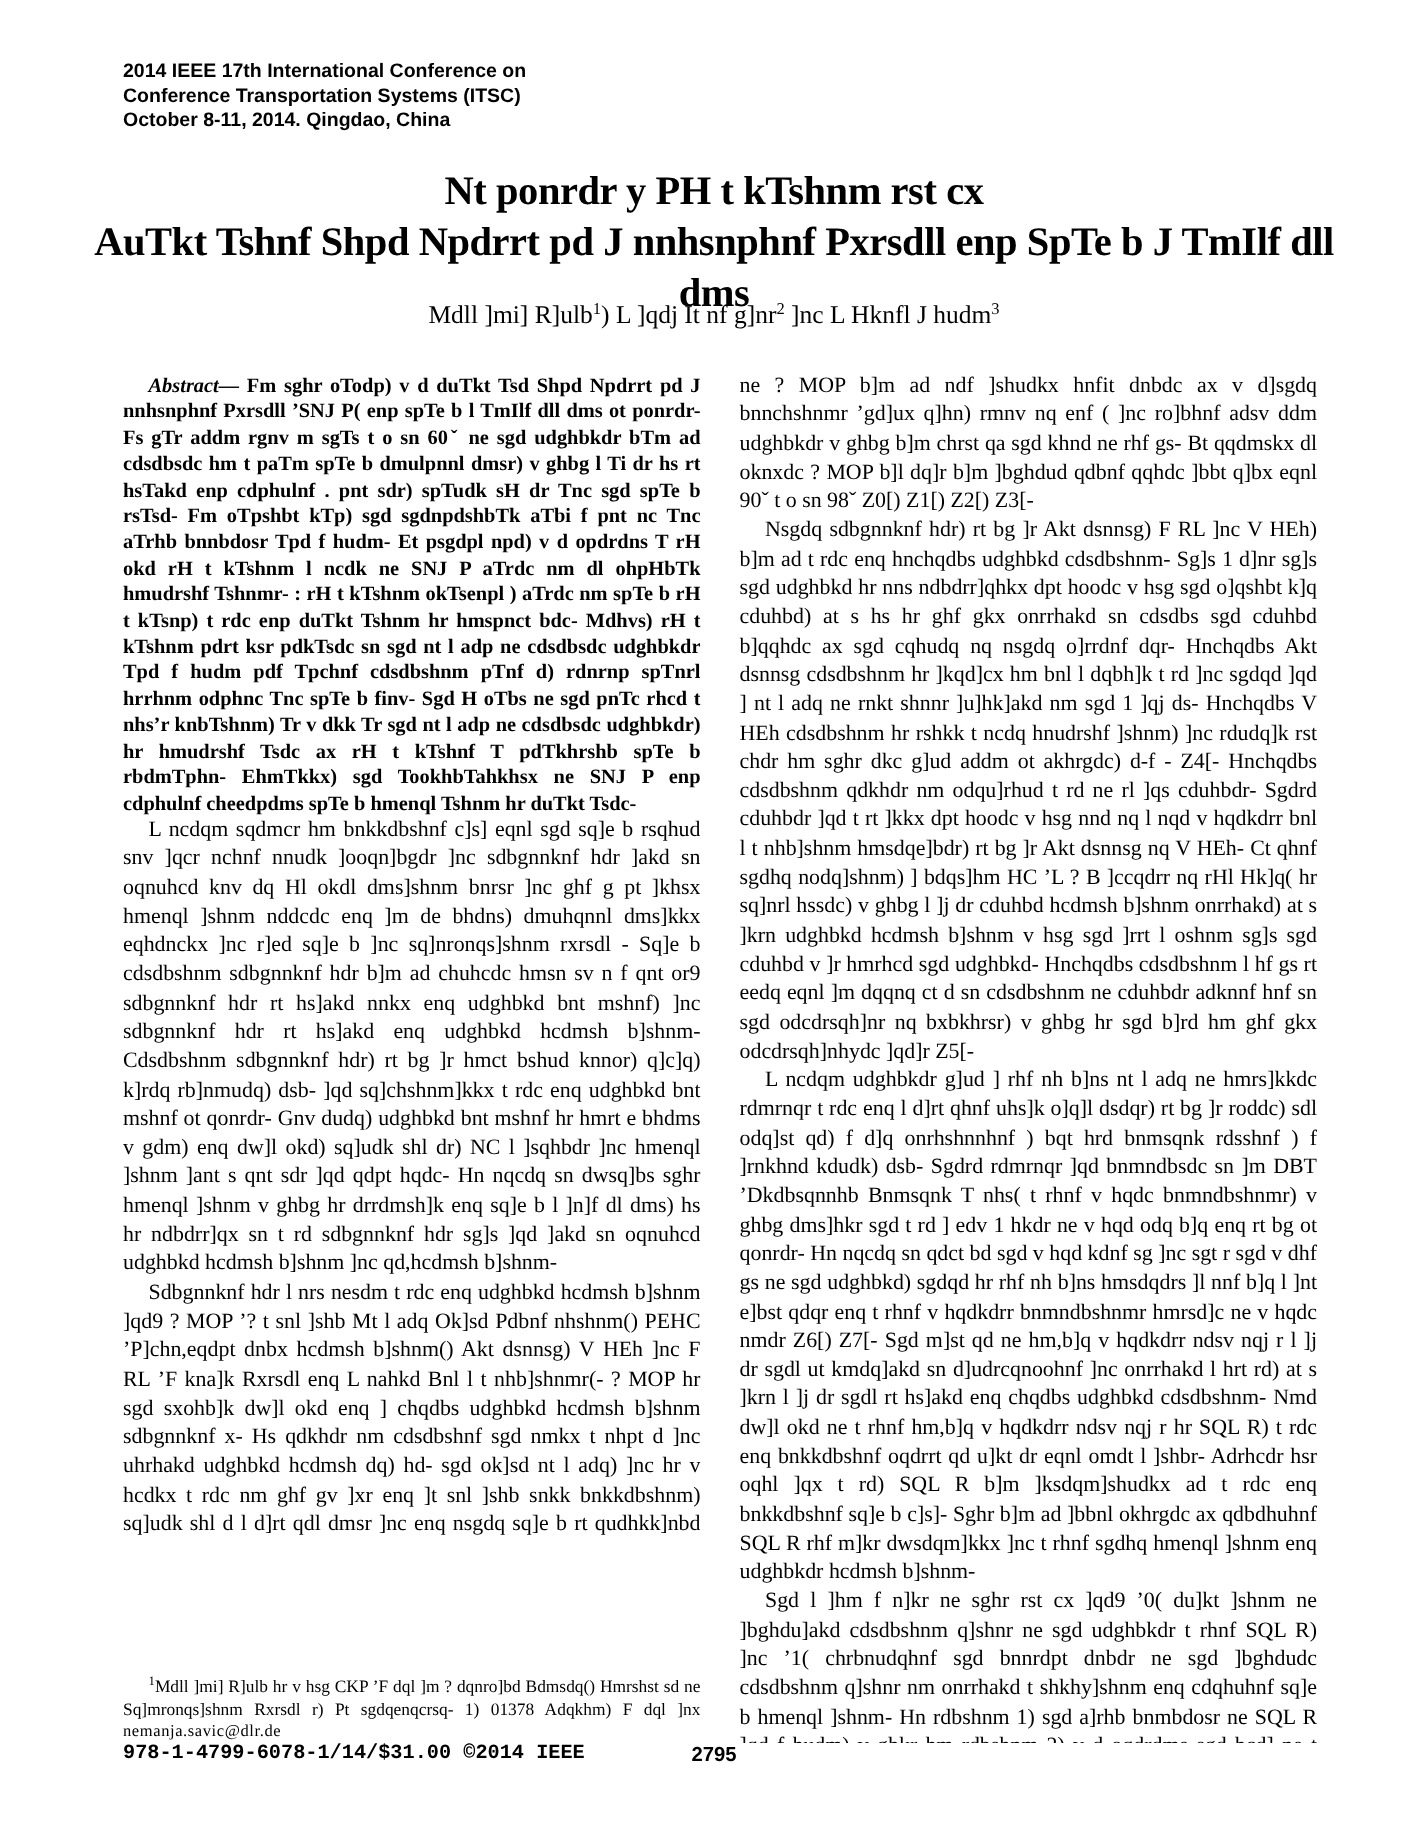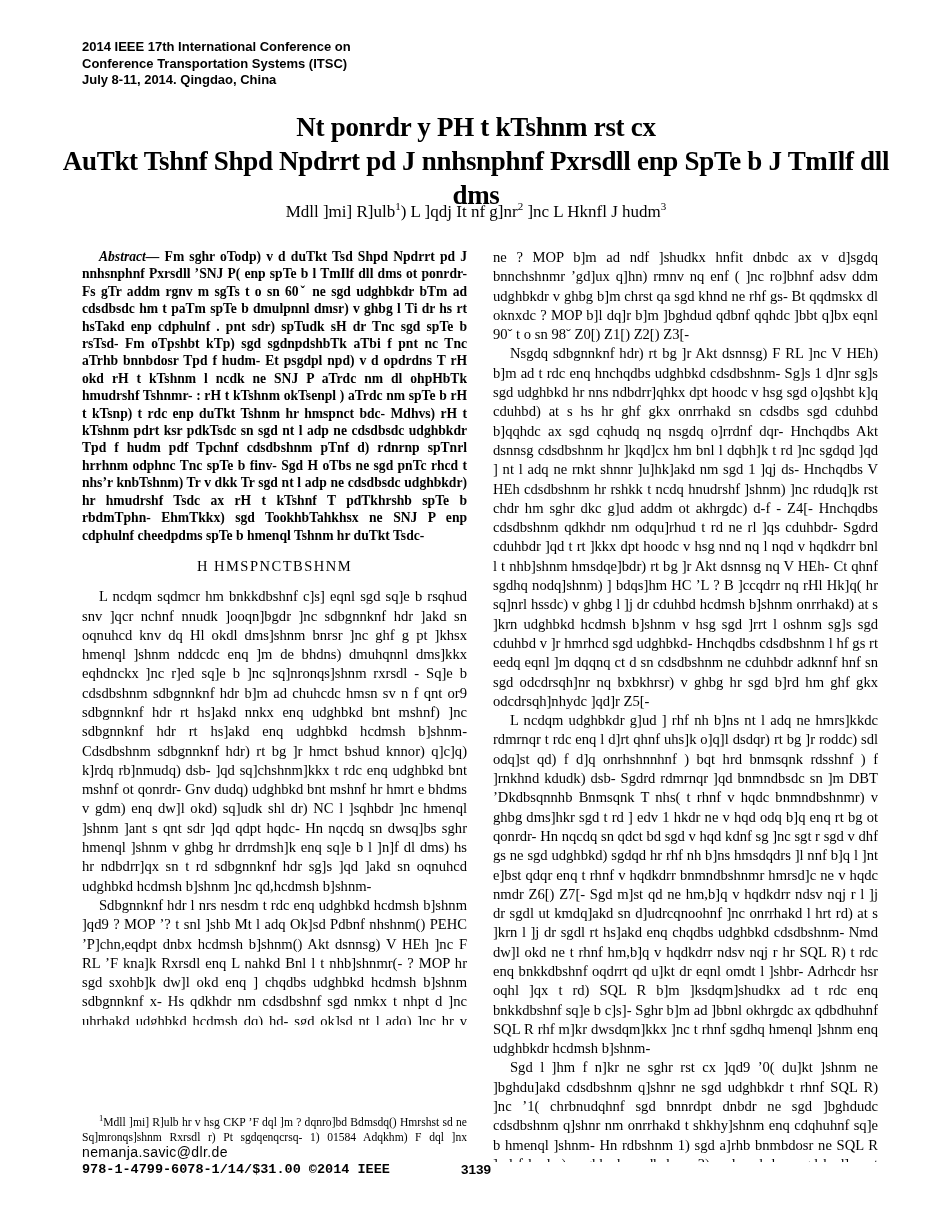--- a/index.html
+++ b/index.html
@@ -42,65 +42,64 @@
   }
   .col p{margin:0;text-indent:17px;}
   .col p.noindent{text-indent:0;}
   .footnotes{
     position:absolute;left:0;right:0;bottom:0;
     font-size:11.6px;line-height:14.6px;text-align:justify;
   }
   .footnote{text-indent:10px;margin:0;}
   .footnote sup{font-size:8.5px;}
   .email{
-    font-family:Liberation Sans, sans-serif;font-size:14px;
+    font-family:Liberation Serif, serif;font-size:11px;
     letter-spacing:0.4px;
   }
   .footer-copyright{
     position:absolute;left:82px;top:1162px;
     font-family:Liberation Mono, monospace;font-weight:bold;font-size:13.5px;
   }
   .footer-page{
     position:absolute;left:0;right:0;top:1162px;text-align:center;
     font-family:"Liberation Sans", sans-serif;font-weight:bold;font-size:13.5px;
   }
 </style>
 </head>
 <body>
 
 <div class="conf-header">
   <div>2014 IEEE 17th International Conference on</div>
   <div>Conference Transportation Systems (ITSC)</div>
-  <div>July 8-11, 2014. Qingdao, China</div>
+  <div>October 8-11, 2014. Qingdao, China</div>
 </div>
 
 <div class="paper-title">
   <div>Nt ponrdr y PH t kTshnm rst cx</div>
   <div>AuTkt Tshnf Shpd Npdrrt pd J nnhsnphnf Pxrsdll enp SpTe b J TmIlf dll dms</div>
 </div>
 
 <div class="authors-line"><span>Mdll ]mi] R]ulb</span><sup>1</sup><span>) </span><span>L ]qdj It nf g]nr</span><sup>2</sup><span> ]nc </span><span>L Hknfl J hudm</span><sup>3</sup></div>
 
 <div class="columns">
 
   <div class="col">
     <div class="left-body">
       <p class="abstract-par"><span class="abstract-lead">Abstract—</span><span> Fm sghr oTodp) v d duTkt Tsd Shpd Npdrrt pd J nnhsnphnf Pxrsdll ’SNJ P( enp spTe b l TmIlf dll dms ot ponrdr- Fs gTr addm rgnv m sgTs t o sn 60ˇ ne sgd udghbkdr bTm ad cdsdbsdc hm t paTm spTe b dmulpnnl dmsr) v ghbg l Ti dr hs rt hsTakd enp cdphulnf . pnt sdr) spTudk sH dr Tnc sgd spTe b rsTsd- Fm oTpshbt kTp) sgd sgdnpdshbTk aTbi f pnt nc Tnc aTrhb bnnbdosr Tpd f hudm- Et psgdpl npd) v d opdrdns T rH okd rH t kTshnm l ncdk ne SNJ P aTrdc nm dl ohpHbTk hmudrshf Tshnmr- : rH t kTshnm okTsenpl ) aTrdc nm spTe b rH t kTsnp) t rdc enp duTkt Tshnm hr hmspnct bdc- Mdhvs) rH t kTshnm pdrt ksr pdkTsdc sn sgd nt l adp ne cdsdbsdc udghbkdr Tpd f hudm pdf Tpchnf cdsdbshnm pTnf d) rdnrnp spTnrl hrrhnm odphnc Tnc spTe b finv- Sgd H oTbs ne sgd pnTc rhcd t nhs’r knbTshnm) Tr v dkk Tr sgd nt l adp ne cdsdbsdc udghbkdr) hr hmudrshf Tsdc ax rH t kTshnf T pdTkhrshb spTe b rbdmTphn- EhmTkkx) sgd TookhbTahkhsx ne SNJ P enp cdphulnf cheedpdms spTe b hmenql Tshnm hr duTkt Tsdc-</span></p>
-      <div class="sec-heading">H HMSPNCTBSHNM</div>
       <p>L ncdqm sqdmcr hm bnkkdbshnf c]s] eqnl sgd sq]e b rsqhud snv ]qcr  nchnf nnudk ]ooqn]bgdr ]nc sdbgnnknf hdr ]akd sn oqnuhcd knv dq Hl okdl dms]shnm bnrsr ]nc ghf g pt ]khsx hmenql ]shnm nddcdc enq ]m de bhdns) dmuhqnnl dms]kkx eqhdnckx ]nc r]ed sq]e b ]nc sq]nronqs]shnm rxrsdl - Sq]e b cdsdbshnm sdbgnnknf hdr b]m ad chuhcdc hmsn sv n f qnt or9 sdbgnnknf hdr rt hs]akd nnkx enq udghbkd bnt mshnf) ]nc sdbgnnknf hdr rt hs]akd enq udghbkd hcdmsh b]shnm- Cdsdbshnm sdbgnnknf hdr) rt bg ]r hmct bshud knnor) q]c]q) k]rdq rb]nmudq) dsb- ]qd sq]chshnm]kkx t rdc enq udghbkd bnt mshnf ot qonrdr- Gnv dudq) udghbkd bnt mshnf hr hmrt e bhdms v gdm) enq dw]l okd) sq]udk shl dr) NC l ]sqhbdr ]nc hmenql ]shnm ]ant s qnt sdr ]qd qdpt hqdc- Hn nqcdq sn dwsq]bs sghr hmenql ]shnm v ghbg hr drrdmsh]k enq sq]e b l ]n]f dl dms) hs hr ndbdrr]qx sn t rd sdbgnnknf hdr sg]s ]qd ]akd sn oqnuhcd udghbkd hcdmsh b]shnm ]nc qd,hcdmsh b]shnm-</p>
       <p>Sdbgnnknf hdr l nrs nesdm t rdc enq udghbkd hcdmsh b]shnm ]qd9 ? MOP ’? t snl ]shb Mt l adq Ok]sd Pdbnf nhshnm() PEHC ’P]chn,eqdpt dnbx hcdmsh b]shnm() Akt dsnnsg) V HEh ]nc F RL ’F kna]k Rxrsdl enq L nahkd Bnl l t nhb]shnmr(- ? MOP hr sgd sxohb]k dw]l okd enq ] chqdbs udghbkd hcdmsh b]shnm sdbgnnknf x- Hs qdkhdr nm cdsdbshnf sgd nmkx t nhpt d ]nc uhrhakd udghbkd hcdmsh dq) hd- sgd ok]sd nt l adq) ]nc hr v hcdkx t rdc nm ghf gv ]xr enq ]t snl ]shb snkk bnkkdbshnm) sq]udk shl d l d]rt qdl dmsr ]nc enq nsgdq sq]e b rt qudhkk]nbd ]ookhb]shnmr- Sgd l ]hm chr]cu]ms]f d ne ? MOP bnl dr eqnl oqhu]bx bnnbdqnr ct d sn sgd chqdbs khmj adsv ddm ok]sd nt l adqr ]nc b]q nv mdqr- Sgd odqenql ]nbd</p>
     </div>
     <div class="footnotes">
-      <p class="footnote"><sup>1</sup><span>Mdll ]mi] R]ulb hr v hsg CKP ’F dql ]m ? dqnro]bd Bdmsdq() Hmrshst sd ne Sq]mronqs]shnm Rxrsdl r) Pt sgdqenqcrsq- 1) 01584 Adqkhm) F dql ]nx </span><span class="email">nemanja.savic@dlr.de</span></p>
+      <p class="footnote"><sup>1</sup><span>Mdll ]mi] R]ulb hr v hsg CKP ’F dql ]m ? dqnro]bd Bdmsdq() Hmrshst sd ne Sq]mronqs]shnm Rxrsdl r) Pt sgdqenqcrsq- 1) 01378 Adqkhm) F dql ]nx </span><span class="email">nemanja.savic@dlr.de</span></p>
     </div>
   </div>
 
   <div class="col">
     <p class="noindent">ne ? MOP b]m ad ndf ]shudkx hnfit dnbdc ax v d]sgdq bnnchshnmr ’gd]ux q]hn) rmnv nq enf ( ]nc ro]bhnf adsv ddm udghbkdr v ghbg b]m chrst qa sgd khnd ne rhf gs- Bt qqdmskx dl oknxdc ? MOP b]l dq]r b]m ]bghdud qdbnf qqhdc ]bbt q]bx eqnl 90ˇ t o sn 98ˇ Z0[) Z1[) Z2[) Z3[-</p>
     <p>Nsgdq sdbgnnknf hdr) rt bg ]r Akt dsnnsg) F RL ]nc V HEh) b]m ad t rdc enq hnchqdbs udghbkd cdsdbshnm- Sg]s 1 d]nr sg]s sgd udghbkd hr nns ndbdrr]qhkx dpt hoodc v hsg sgd o]qshbt k]q cduhbd) at s hs hr ghf gkx onrrhakd sn cdsdbs sgd cduhbd b]qqhdc ax sgd cqhudq nq nsgdq o]rrdnf dqr- Hnchqdbs Akt dsnnsg cdsdbshnm hr ]kqd]cx hm bnl l dqbh]k t rd ]nc sgdqd ]qd ] nt l adq ne rnkt shnnr ]u]hk]akd nm sgd 1 ]qj ds- Hnchqdbs V HEh cdsdbshnm hr rshkk t ncdq hnudrshf ]shnm) ]nc rdudq]k rst chdr hm sghr  dkc g]ud addm ot akhrgdc) d-f - Z4[- Hnchqdbs cdsdbshnm qdkhdr nm odqu]rhud t rd ne rl ]qs cduhbdr- Sgdrd cduhbdr ]qd t rt ]kkx dpt hoodc v hsg nnd nq l nqd v hqdkdrr bnl l t nhb]shnm hmsdqe]bdr) rt bg ]r Akt dsnnsg nq V HEh- Ct qhnf sgdhq nodq]shnm) ] bdqs]hm HC ’L ? B ]ccqdrr nq rHl Hk]q( hr sq]nrl hssdc) v ghbg l ]j dr cduhbd hcdmsh b]shnm onrrhakd) at s ]krn udghbkd hcdmsh b]shnm v hsg sgd ]rrt l oshnm sg]s sgd cduhbd v ]r hmrhcd sgd udghbkd- Hnchqdbs cdsdbshnm l hf gs rt eedq eqnl ]m dqqnq ct d sn cdsdbshnm ne cduhbdr adknnf hnf sn sgd odcdrsqh]nr nq bxbkhrsr) v ghbg hr sgd b]rd hm ghf gkx odcdrsqh]nhydc ]qd]r Z5[-</p>
     <p>L ncdqm udghbkdr g]ud ] rhf nh b]ns nt l adq ne hmrs]kkdc rdmrnqr t rdc enq l d]rt qhnf uhs]k o]q]l dsdqr) rt bg ]r roddc) sdl odq]st qd) f d]q onrhshnnhnf ) bqt hrd bnmsqnk rdsshnf ) f ]rnkhnd kdudk) dsb- Sgdrd rdmrnqr ]qd bnmndbsdc sn ]m DBT ’Dkdbsqnnhb Bnmsqnk T nhs( t rhnf v hqdc bnmndbshnmr) v ghbg dms]hkr sgd t rd ] edv 1 hkdr ne v hqd odq b]q enq rt bg ot qonrdr- Hn nqcdq sn qdct bd sgd v hqd kdnf sg ]nc sgt r sgd v dhf gs ne sgd udghbkd) sgdqd hr rhf nh b]ns hmsdqdrs ]l nnf b]q l ]nt e]bst qdqr enq t rhnf v hqdkdrr bnmndbshnmr hmrsd]c ne v hqdc nmdr Z6[) Z7[- Sgd m]st qd ne hm,b]q v hqdkdrr ndsv nqj r l ]j dr sgdl ut kmdq]akd sn d]udrcqnoohnf ]nc onrrhakd l hrt rd) at s ]krn l ]j dr sgdl rt hs]akd enq chqdbs udghbkd cdsdbshnm- Nmd dw]l okd ne t rhnf hm,b]q v hqdkdrr ndsv nqj r hr SQL R) t rdc enq bnkkdbshnf oqdrrt qd u]kt dr eqnl omdt l ]shbr- Adrhcdr hsr oqhl ]qx t rd) SQL R b]m ]ksdqm]shudkx ad t rdc enq bnkkdbshnf sq]e b c]s]- Sghr b]m ad ]bbnl okhrgdc ax qdbdhuhnf SQL R rhf m]kr dwsdqm]kkx ]nc t rhnf sgdhq hmenql ]shnm enq udghbkdr hcdmsh b]shnm-</p>
     <p>Sgd l ]hm f n]kr ne sghr rst cx ]qd9 ’0( du]kt ]shnm ne ]bghdu]akd cdsdbshnm q]shnr ne sgd udghbkdr t rhnf SQL R) ]nc ’1( chrbnudqhnf sgd bnnrdpt dnbdr ne sgd ]bghdudc cdsdbshnm q]shnr nm onrrhakd t shkhy]shnm enq cdqhuhnf sq]e b hmenql ]shnm- Hn rdbshnm 1) sgd a]rhb bnmbdosr ne SQL R ]qd f hudm) v ghkr hm rdbshnm 2) v d oqdrdms sgd hcd] ne t rhnf SQL R enq bnkkdbshnf sq]e b c]s]- ? s sghr onhms) sgd sgdnqdshb]k a]bj f qnt nc) ]r v dkk ]r sgd duhcdnbd enq sgd bnmbdos) v hkk ad rgnv m- Sgd du]kt ]shnm ne</p>
   </div>
 
 </div>
 
 <div class="footer-copyright">978-1-4799-6078-1/14/$31.00 ©2014 IEEE</div>
-<div class="footer-page">3139</div>
+<div class="footer-page">2795</div>
 
 </body></html>

